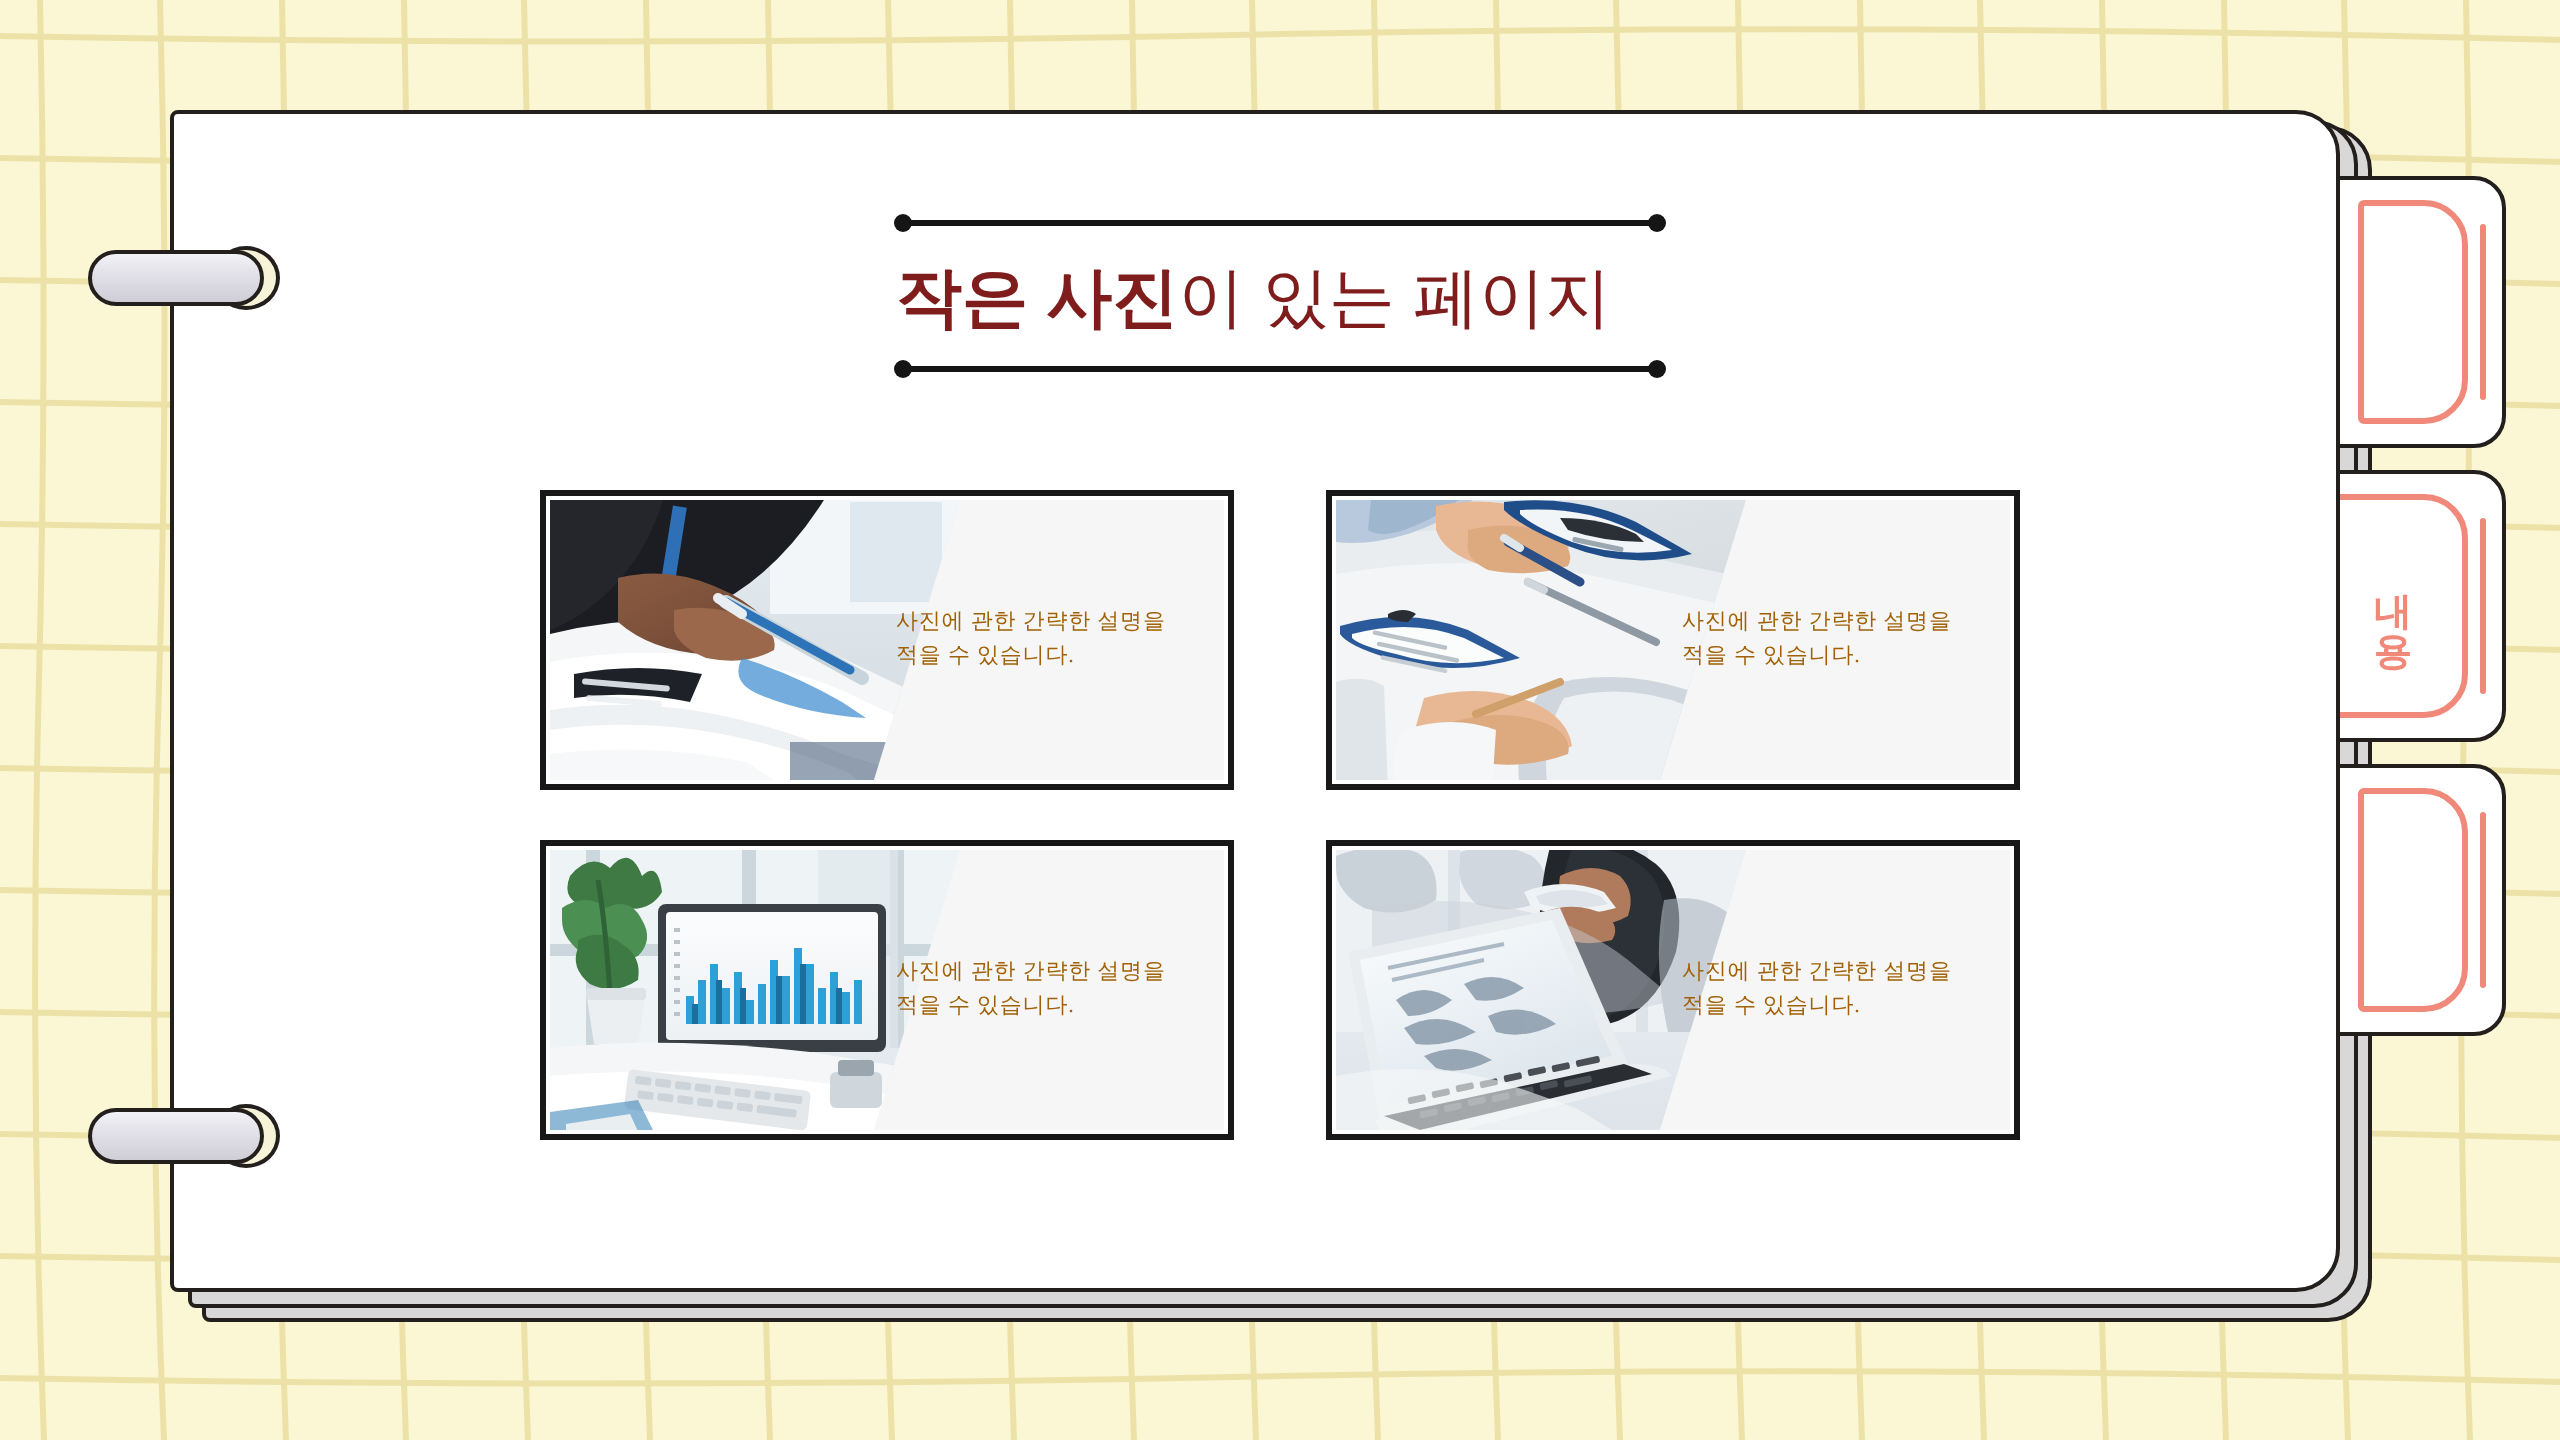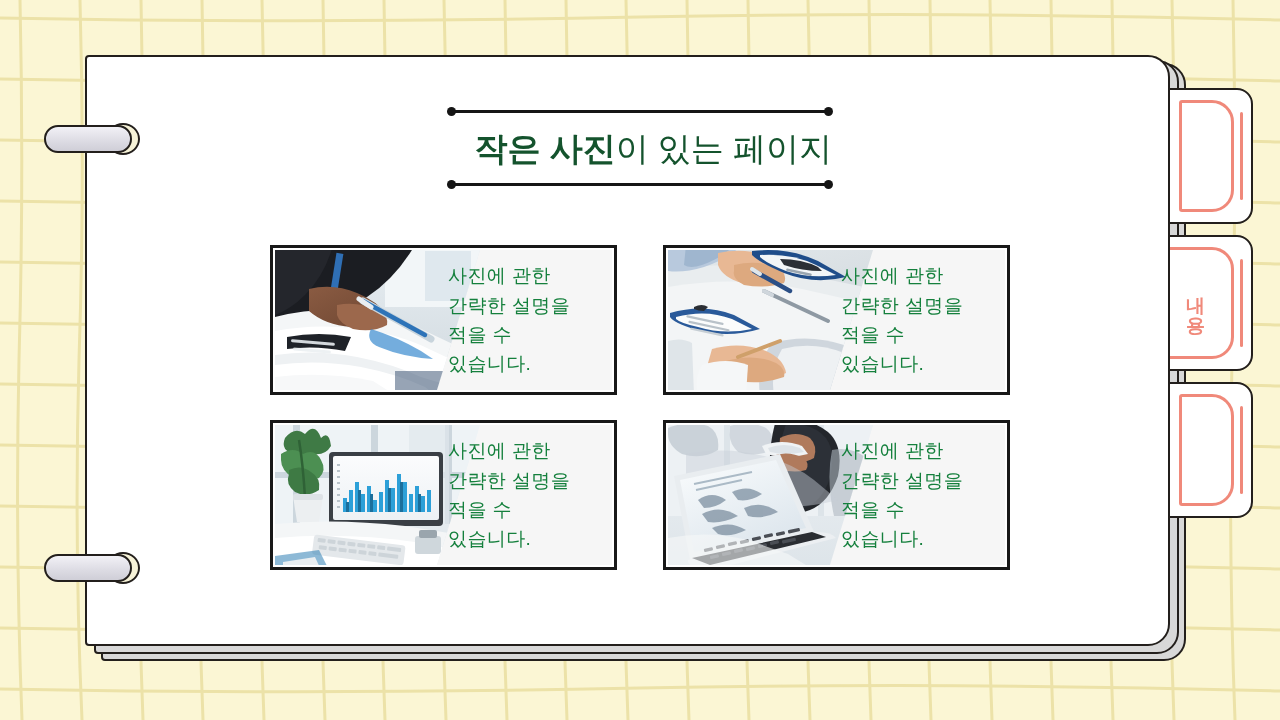--- a/index.html
+++ b/index.html
@@ -187,23 +187,23 @@
     position: absolute;
     width: 9px; height: 9px;
     background: #151515;
     border-radius: 50%;
     top: -3px;
   }
   .title-rule::before { left: -1px; }
   .title-rule::after  { right: -1px; }
 
   .page-title {
-    text-align: right;
+    text-align: left;
     font-size: 33px;
-    color: #14532d;
+    color: #7f1d1d;
     line-height: 1.0;
     padding: 19px 0 18px 0;
     white-space: nowrap;
   }
   .title-strong { font-weight: 700; }
   .title-rest   { font-weight: 400; }
 
   
   .card {
     position: absolute;
@@ -240,27 +240,28 @@
   .card-caption {
     position: absolute;
     right: 0; top: 0;
     width: 172px;
     height: 100%;
     display: flex;
     align-items: center;
     background: transparent;
   }
   .card-caption-text {
-    font-size: 19px;
+    font-size: 11px;
     line-height: 1.55;
-    color: #15803d;
+    color: #a16207;
     letter-spacing: 0.4px;
     width: 152px;
     padding-left: 8px;
     word-break: keep-all;
+    font-family: Liberation Serif, serif;
   }
 </style>
 </head>
 <body>
 
 <div id="slide-root">
 
   <div class="bg-paper"></div>
   <svg class="bg-grid-svg" viewBox="0 0 1280 720" preserveAspectRatio="none" aria-hidden="true">
     <g stroke="#ece2a8" stroke-width="3" fill="none" stroke-linecap="round">

